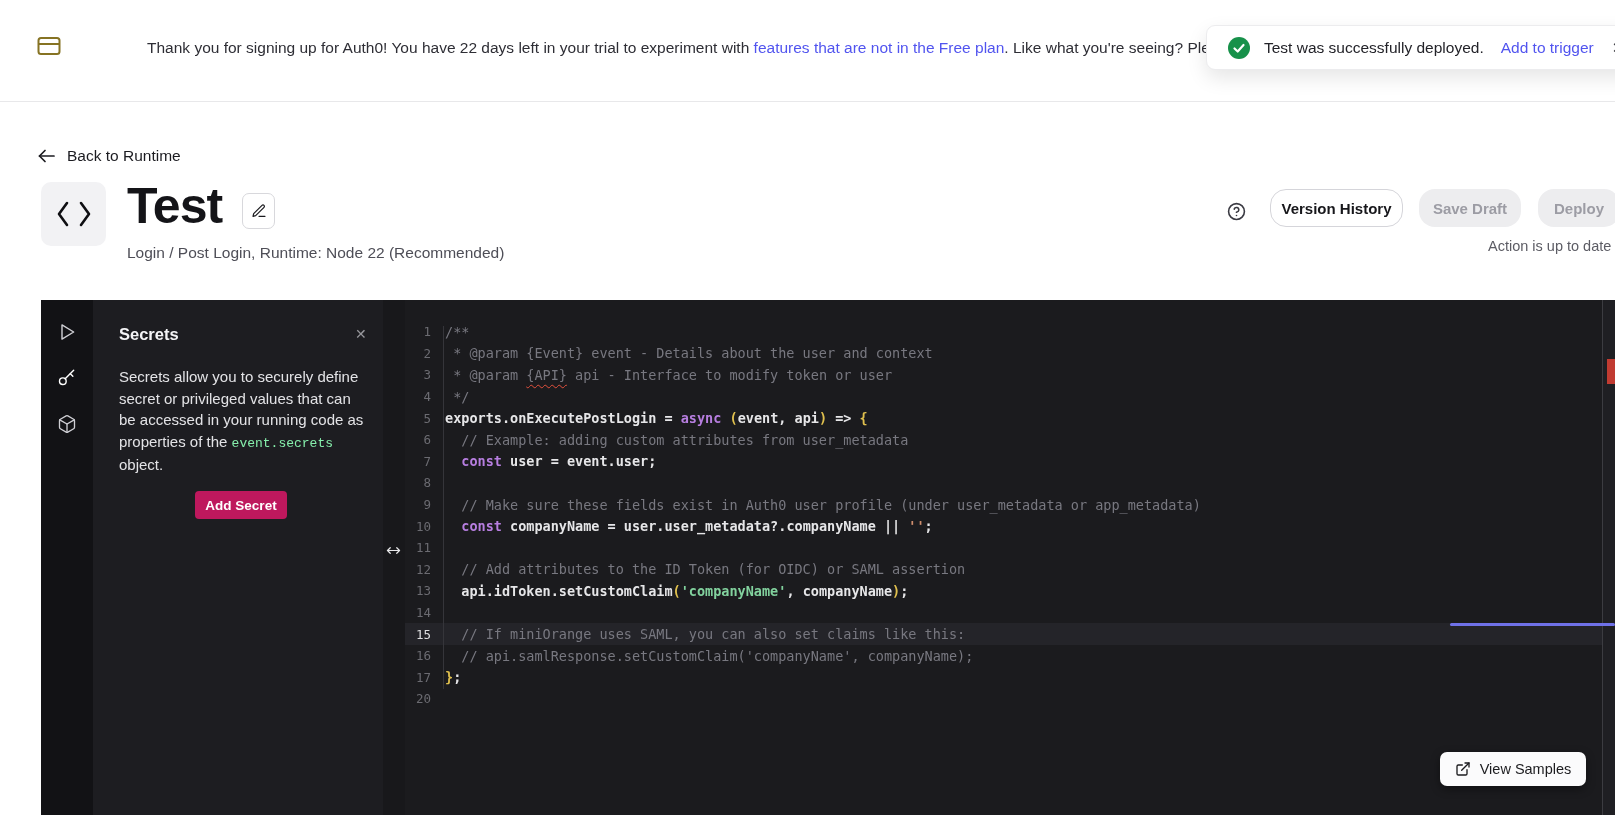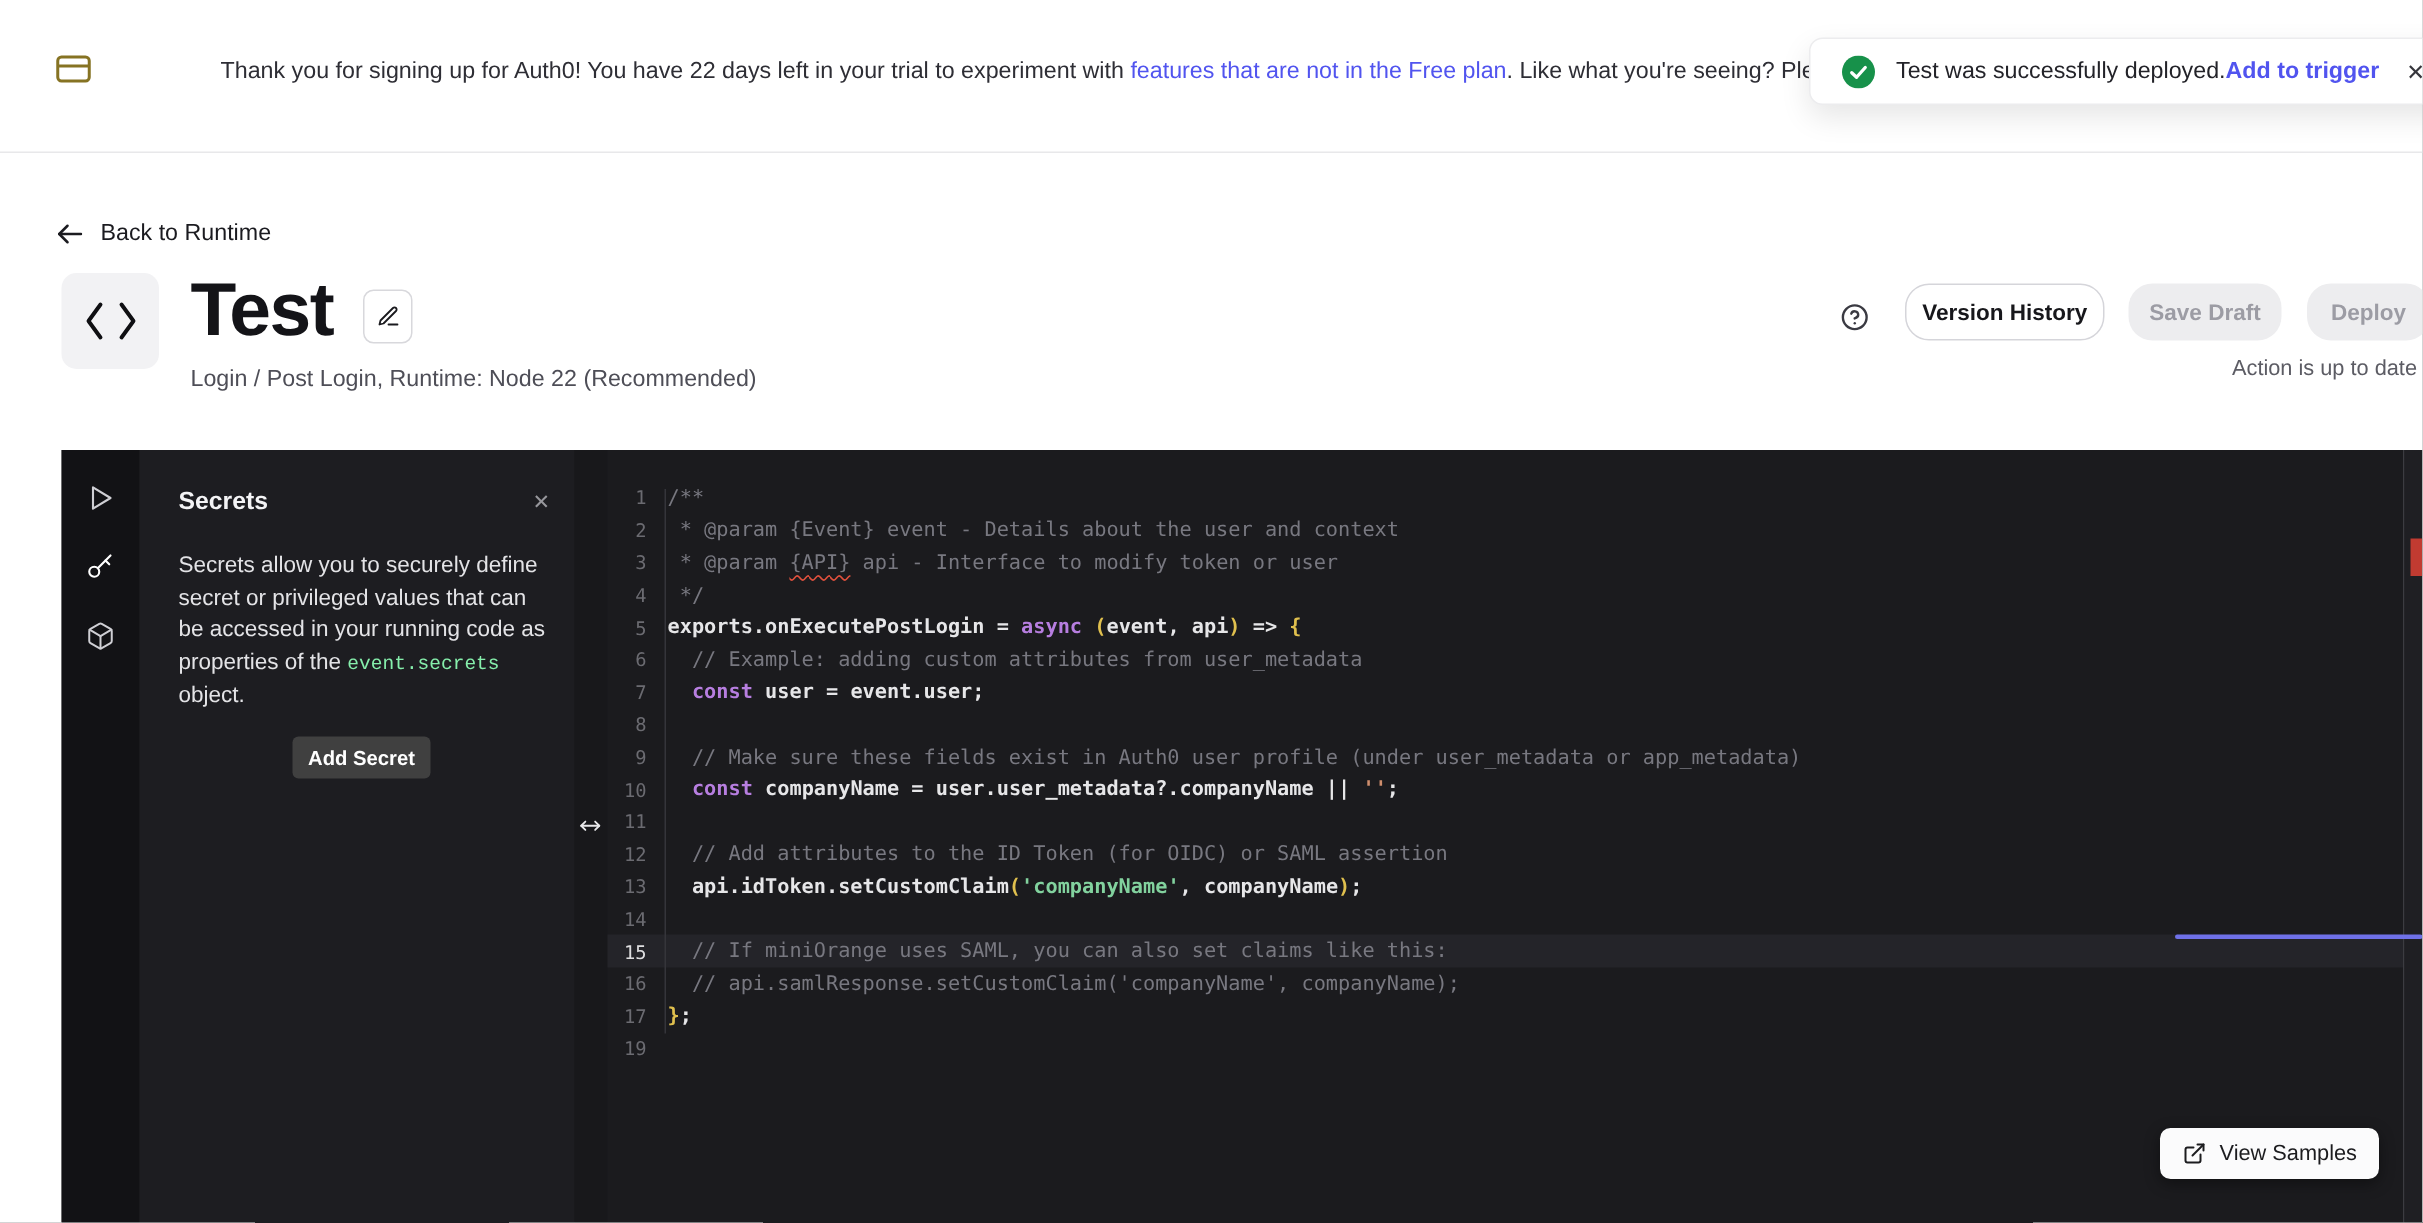--- a/index.html
+++ b/index.html
@@ -11,21 +11,21 @@
           border-bottom:1px solid #e8e8ea;}
   .banner-icon{position:absolute;left:37px;top:36px;}
   .banner-text{position:absolute;left:147px;top:39px;font-size:15.5px;color:#2e2e35;white-space:nowrap;}
   .banner-text a{color:#5154ef;text-decoration:none;cursor:pointer;}
 
   
   .toast{position:absolute;left:1206px;top:25px;width:470px;height:45px;background:#fff;
          border:1px solid #ececee;border-radius:9px;box-shadow:0 8px 20px rgba(0,0,0,.10);
          display:flex;align-items:center;box-sizing:border-box;padding-left:21px;z-index:6;}
   .toast-msg{font-size:15.5px;color:#232329;margin-left:14px;text-align:center;}
-  .toast-link{font-size:15.5px;color:#5154ef;text-decoration:none;cursor:pointer;font-weight:bold;}
+  .toast-link{font-size:15.5px;color:#5154ef;margin-left:17px;text-decoration:none;cursor:pointer;}
   .toast-close{margin-left:18px;font-size:15px;color:#36363c;cursor:pointer;background:none;border:none;
                font-family:"Liberation Sans",sans-serif;padding:0;}
 
   
   .back{position:absolute;left:38px;top:147px;display:flex;align-items:center;gap:12px;
         font-size:15.5px;color:#1b1b20;text-decoration:none;cursor:pointer;}
   .icon-tile{position:absolute;left:41px;top:182px;width:65px;height:64px;border-radius:10px;
              background:#f2f2f4;display:flex;align-items:center;justify-content:center;}
   .page-title{position:absolute;left:127px;top:180px;font-size:50px;line-height:52px;font-weight:700;
               color:#141418;letter-spacing:-1px;}
@@ -51,21 +51,21 @@
   .rail-btn{position:absolute;left:16px;width:20px;height:20px;background:none;border:none;padding:0;cursor:pointer;}
   .rail-btn svg{display:block;}
 
   
   .panel{position:absolute;left:52px;top:0;width:290px;height:100%;background:#1d1d21;}
   .panel-title{position:absolute;left:26px;top:25px;font-size:16.5px;font-weight:700;color:#f4f4f6;}
   .panel-close{position:absolute;left:262px;top:26px;background:none;border:none;color:#97979c;
                font-size:14px;cursor:pointer;padding:0;font-family:"Liberation Sans",sans-serif;}
   .panel-desc{position:absolute;left:26px;top:66px;width:246px;font-size:15px;line-height:21.5px;color:#e3e3e6;}
   .panel-desc code{font-family:Liberation Mono, monospace;font-size:13px;color:#86efac;}
-  .add-secret{position:absolute;left:102px;top:191px;width:92px;height:28px;background:#404040;color:#fff;
+  .add-secret{position:absolute;left:102px;top:191px;width:92px;height:28px;background:#be185d;color:#fff;
               border:none;border-radius:4px;font-size:13.5px;font-weight:700;cursor:pointer;
               font-family:"Liberation Sans",sans-serif;}
 
   
   .gutter{position:absolute;left:342px;top:0;width:22px;height:100%;background:#18181b;cursor:col-resize;}
   .gutter-handle{position:absolute;left:3px;top:244px;}
 
   
   .code-area{position:absolute;left:364px;top:0;width:1197px;height:100%;background:#1b1b1e;cursor:text;}
   .code-lines{position:relative;padding-top:21px;}
@@ -276,21 +276,21 @@
           </div>
           <div class="crow">
             <span class="ln">16</span>
             <span class="ctxt"><span class="tk-c">  // api.samlResponse.setCustomClaim('companyName', companyName);</span></span>
           </div>
           <div class="crow">
             <span class="ln">17</span>
             <span class="ctxt"><span class="tk-b">}</span><span class="tk-d">;</span></span>
           </div>
           <div class="crow">
-            <span class="ln">19</span>
+            <span class="ln">20</span>
             <span class="ctxt"></span>
           </div>
         </div>
       <div class="indent-guide"></div>
     </div>
 
     <div class="divider"></div>
     <div class="ruler"></div>
     <div class="err-marker"></div>
     <div class="scroll-line"></div>

